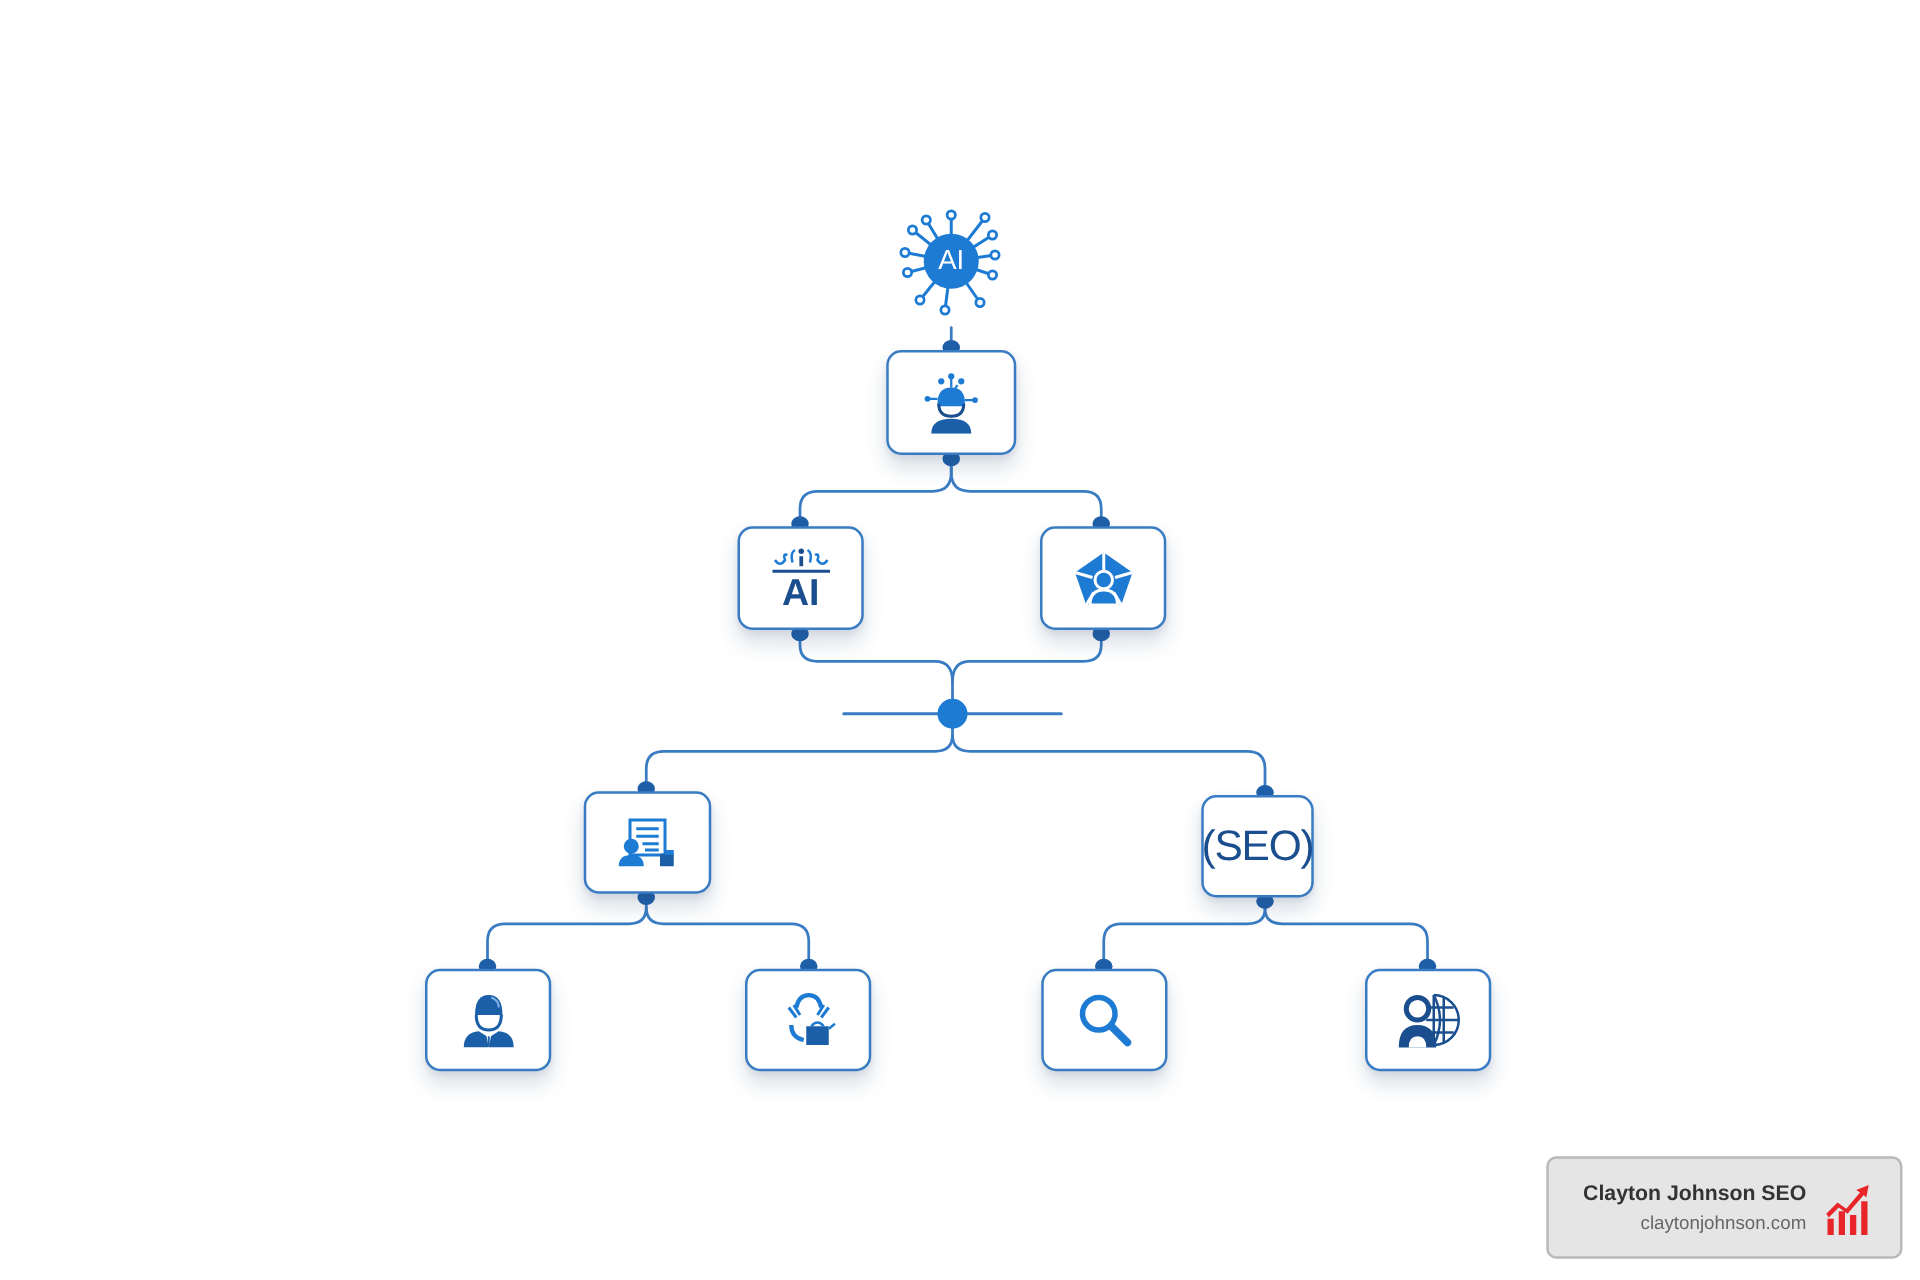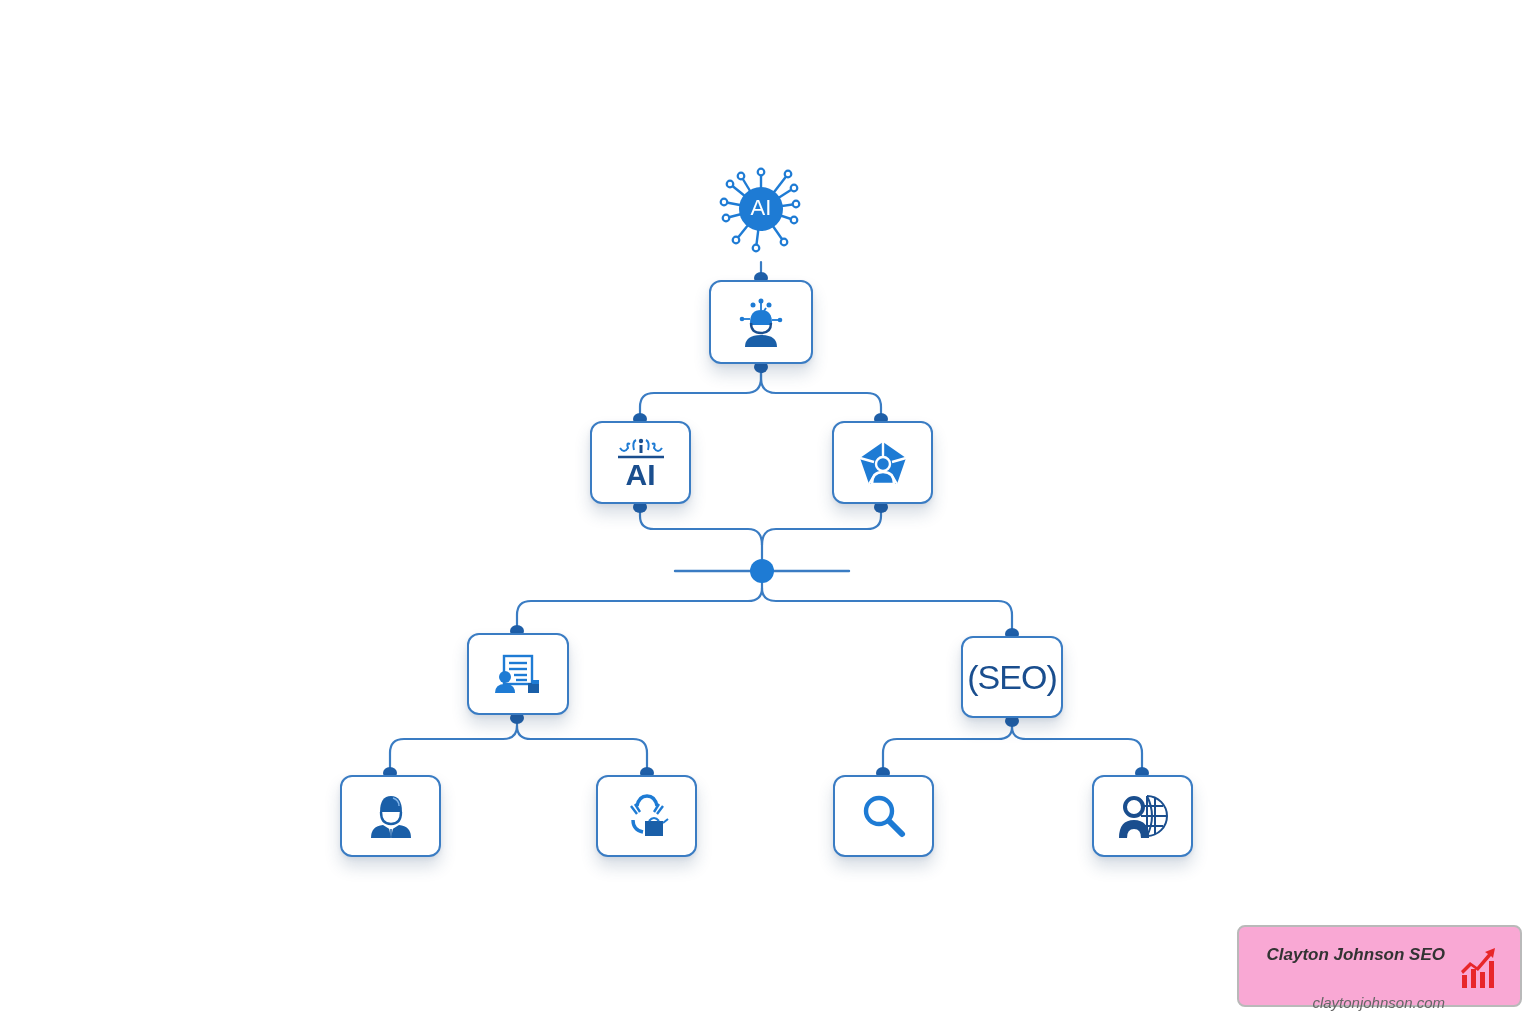--- a/index.html
+++ b/index.html
@@ -26,29 +26,29 @@
     letter-spacing: -1px;
     font-weight: normal;
   }
   .ai-text {
     font-family: Liberation Sans, sans-serif;
     font-weight: bold;
   }
   #badge {
     position: absolute; left: 1237px; top: 925px; width: 285px; height: 82px;
     box-sizing: border-box;
-    border: 2px solid #b9b9b9; border-radius: 8px; background: #f9a8d4; font-style: italic;
+    border: 2px solid #b9b9b9; border-radius: 8px; background: #e5e5e5;
   }
   #badge .title {
     position: absolute; right: 75px; top: 18px;
     font-size: 17px; font-weight: bold; color: #333333; white-space: nowrap;
   }
   #badge .url {
     position: absolute; right: 75px; top: 43px;
-    font-size: 15px; color: #666666; white-space: nowrap; margin-top: 24px;
+    font-size: 15px; color: #666666; white-space: nowrap;
   }
   #badge .chart-icon { position: absolute; right: 24px; top: 20px; }
 </style>
 </head>
 <body>
 
 <div id="diagram">
 
   <svg width="1536" height="1024" style="position:absolute;left:0;top:0">
     <g fill="none" stroke="#3a7cc3" stroke-width="2.2" stroke-linecap="round">
@@ -190,21 +190,21 @@
         <line x1="20" y1="21" x2="33" y2="21"></line>
           <line x1="22" y1="26" x2="33" y2="26"></line>
       </g>
       <circle cx="11" cy="23" r="6" fill="#1e7bd4"></circle>
       <path d="M1 39 Q1 30 11 30 Q21 30 21 39 Z" fill="#1e7bd4"></path>
       <rect x="34" y="29" width="11" height="10" fill="#1a5fa8"></rect>
       <rect x="38" y="26" width="7" height="4" fill="#1e7bd4"></rect>
     </svg>
   </div>
 
-  <div class="node" style="left:961px;top:636px;width:102px;height:82px;">
+  <div class="node" style="left:961px;top:636px;width:90px;height:82px;">
     <span class="seo-text">(SEO)</span>
   </div>
 
   <div class="node" style="left:340px;top:775px;width:101px;height:82px;">
     <svg width="44" height="44" viewBox="0 0 44 44">
       <path d="M11 18 Q11 2 22 2 Q33 2 33 18 L33 20 L11 20 Z" fill="#1a5fa8"></path>
       <path d="M24 4 Q30 6 30 12" stroke="#7fb3e8" stroke-width="1.5" fill="none"></path>
       <path d="M12 18 Q12 30 22 30 Q32 30 32 18" fill="#ffffff" stroke="#1a5fa8" stroke-width="2.4"></path>
       <path d="M2 44 Q2 32 14 31 L22 36 L30 31 Q42 32 42 44 Z" fill="#1a5fa8"></path>
       <path d="M20 34 L22 44 L24 34 Z" fill="#ffffff"></path>

